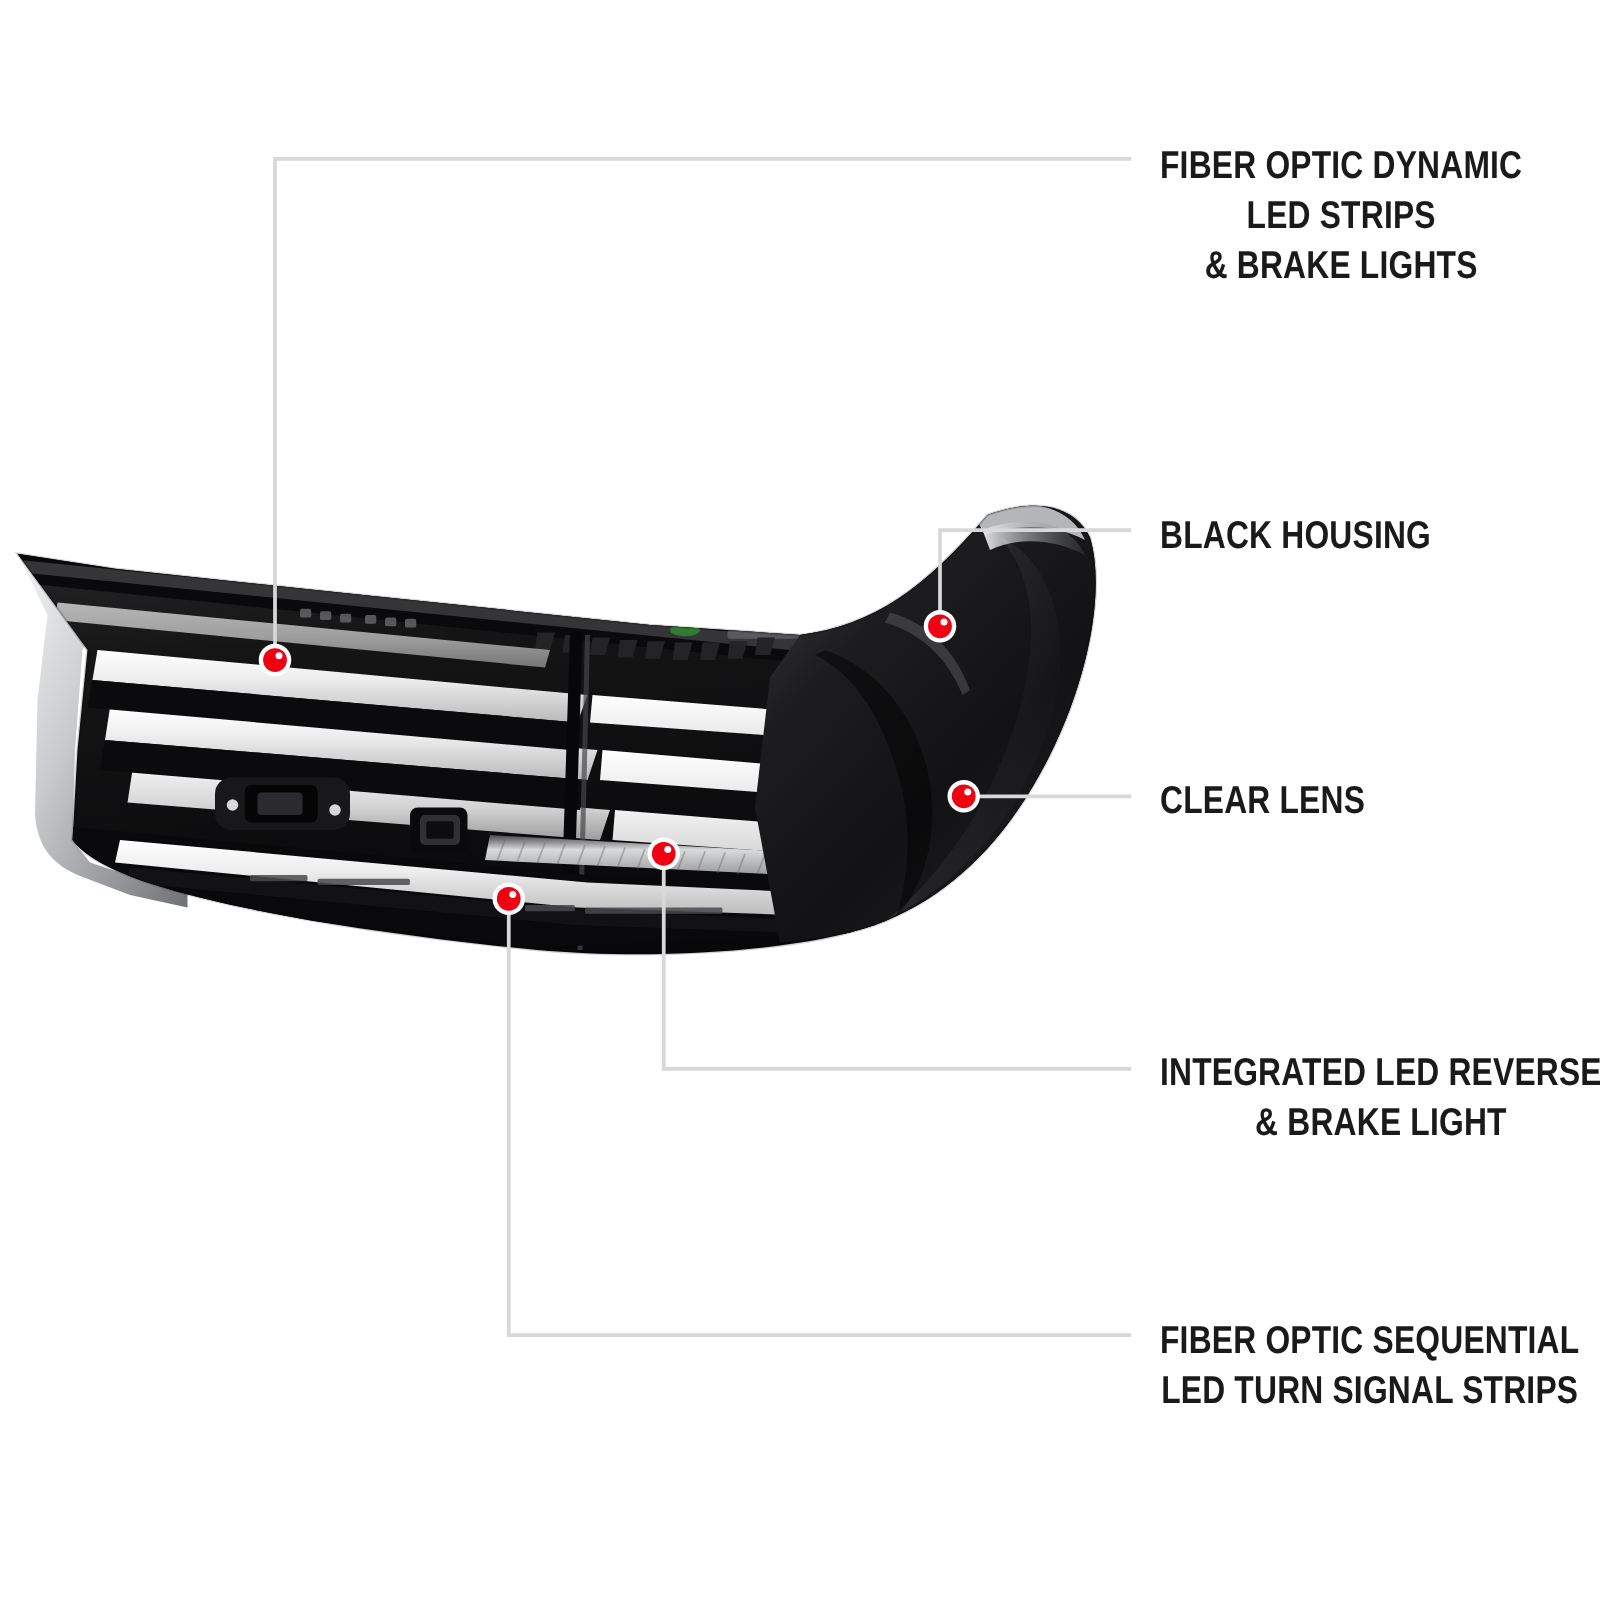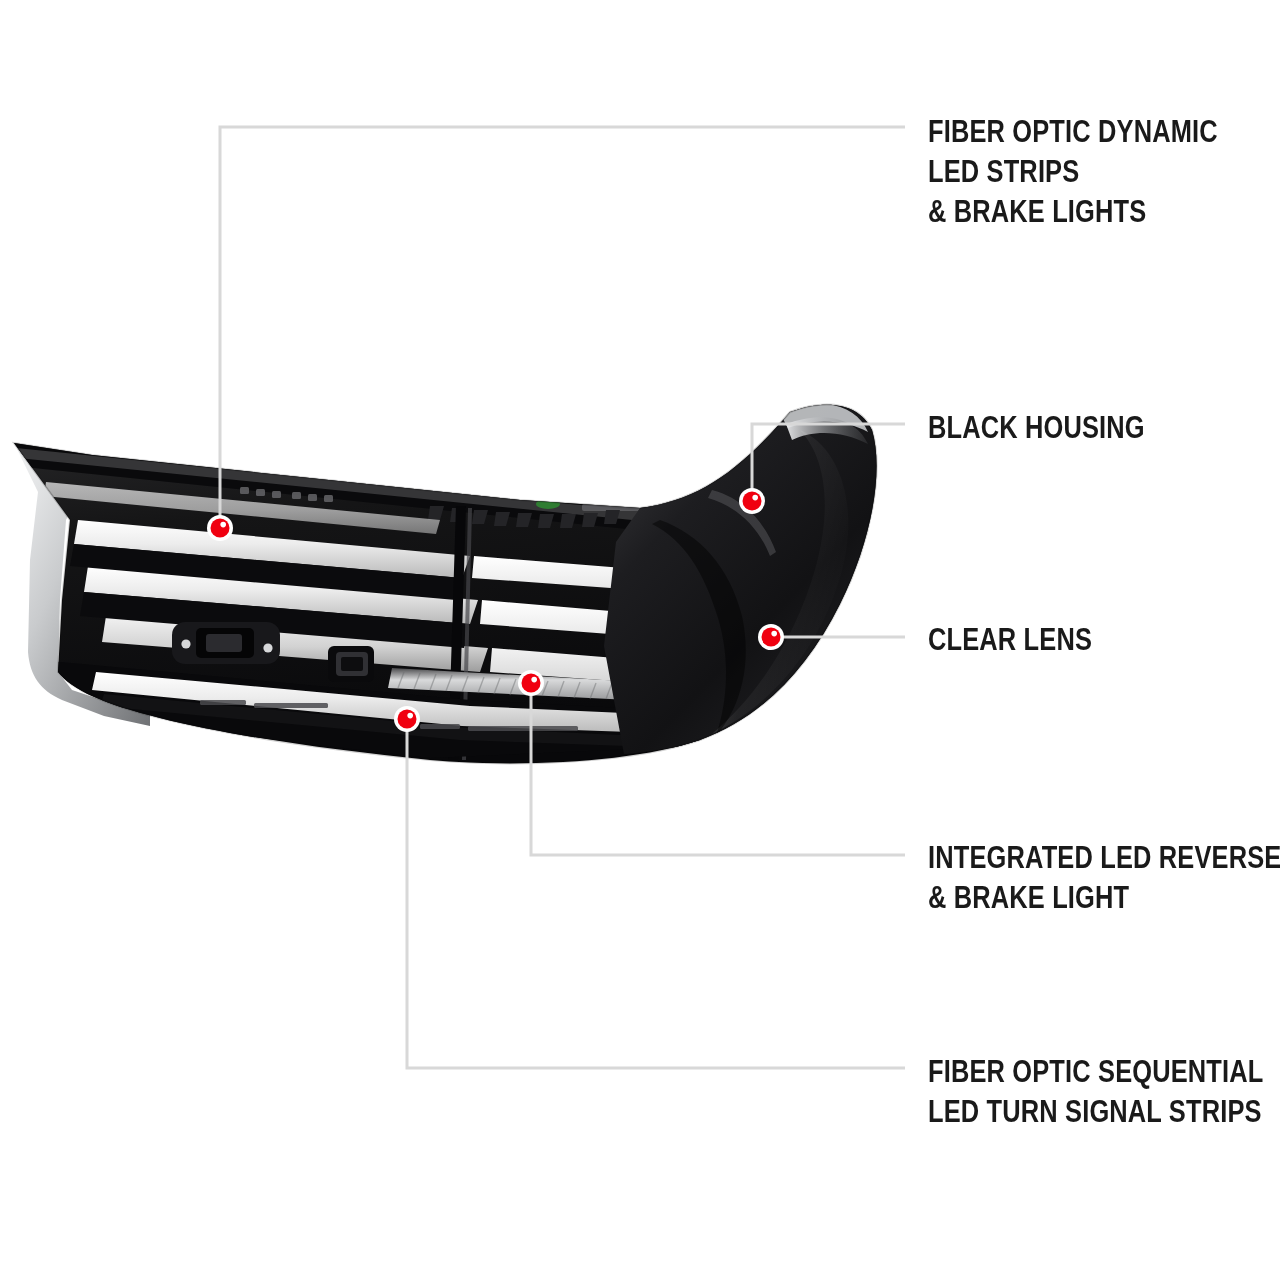--- a/index.html
+++ b/index.html
@@ -10,20 +10,21 @@
   }
   body {
     font-family: "Liberation Sans", "DejaVu Sans", sans-serif;
   }
   #stage {
     position: relative;
     width: 1280px;
     height: 1280px;
     background: #ffffff;
     overflow: hidden;
+    text-align: center;
   }
   #product-svg, #callout-svg {
     position: absolute;
     left: 0;
     top: 0;
     width: 1280px;
     height: 1280px;
   }
   #callout-svg { pointer-events: none; }
 

